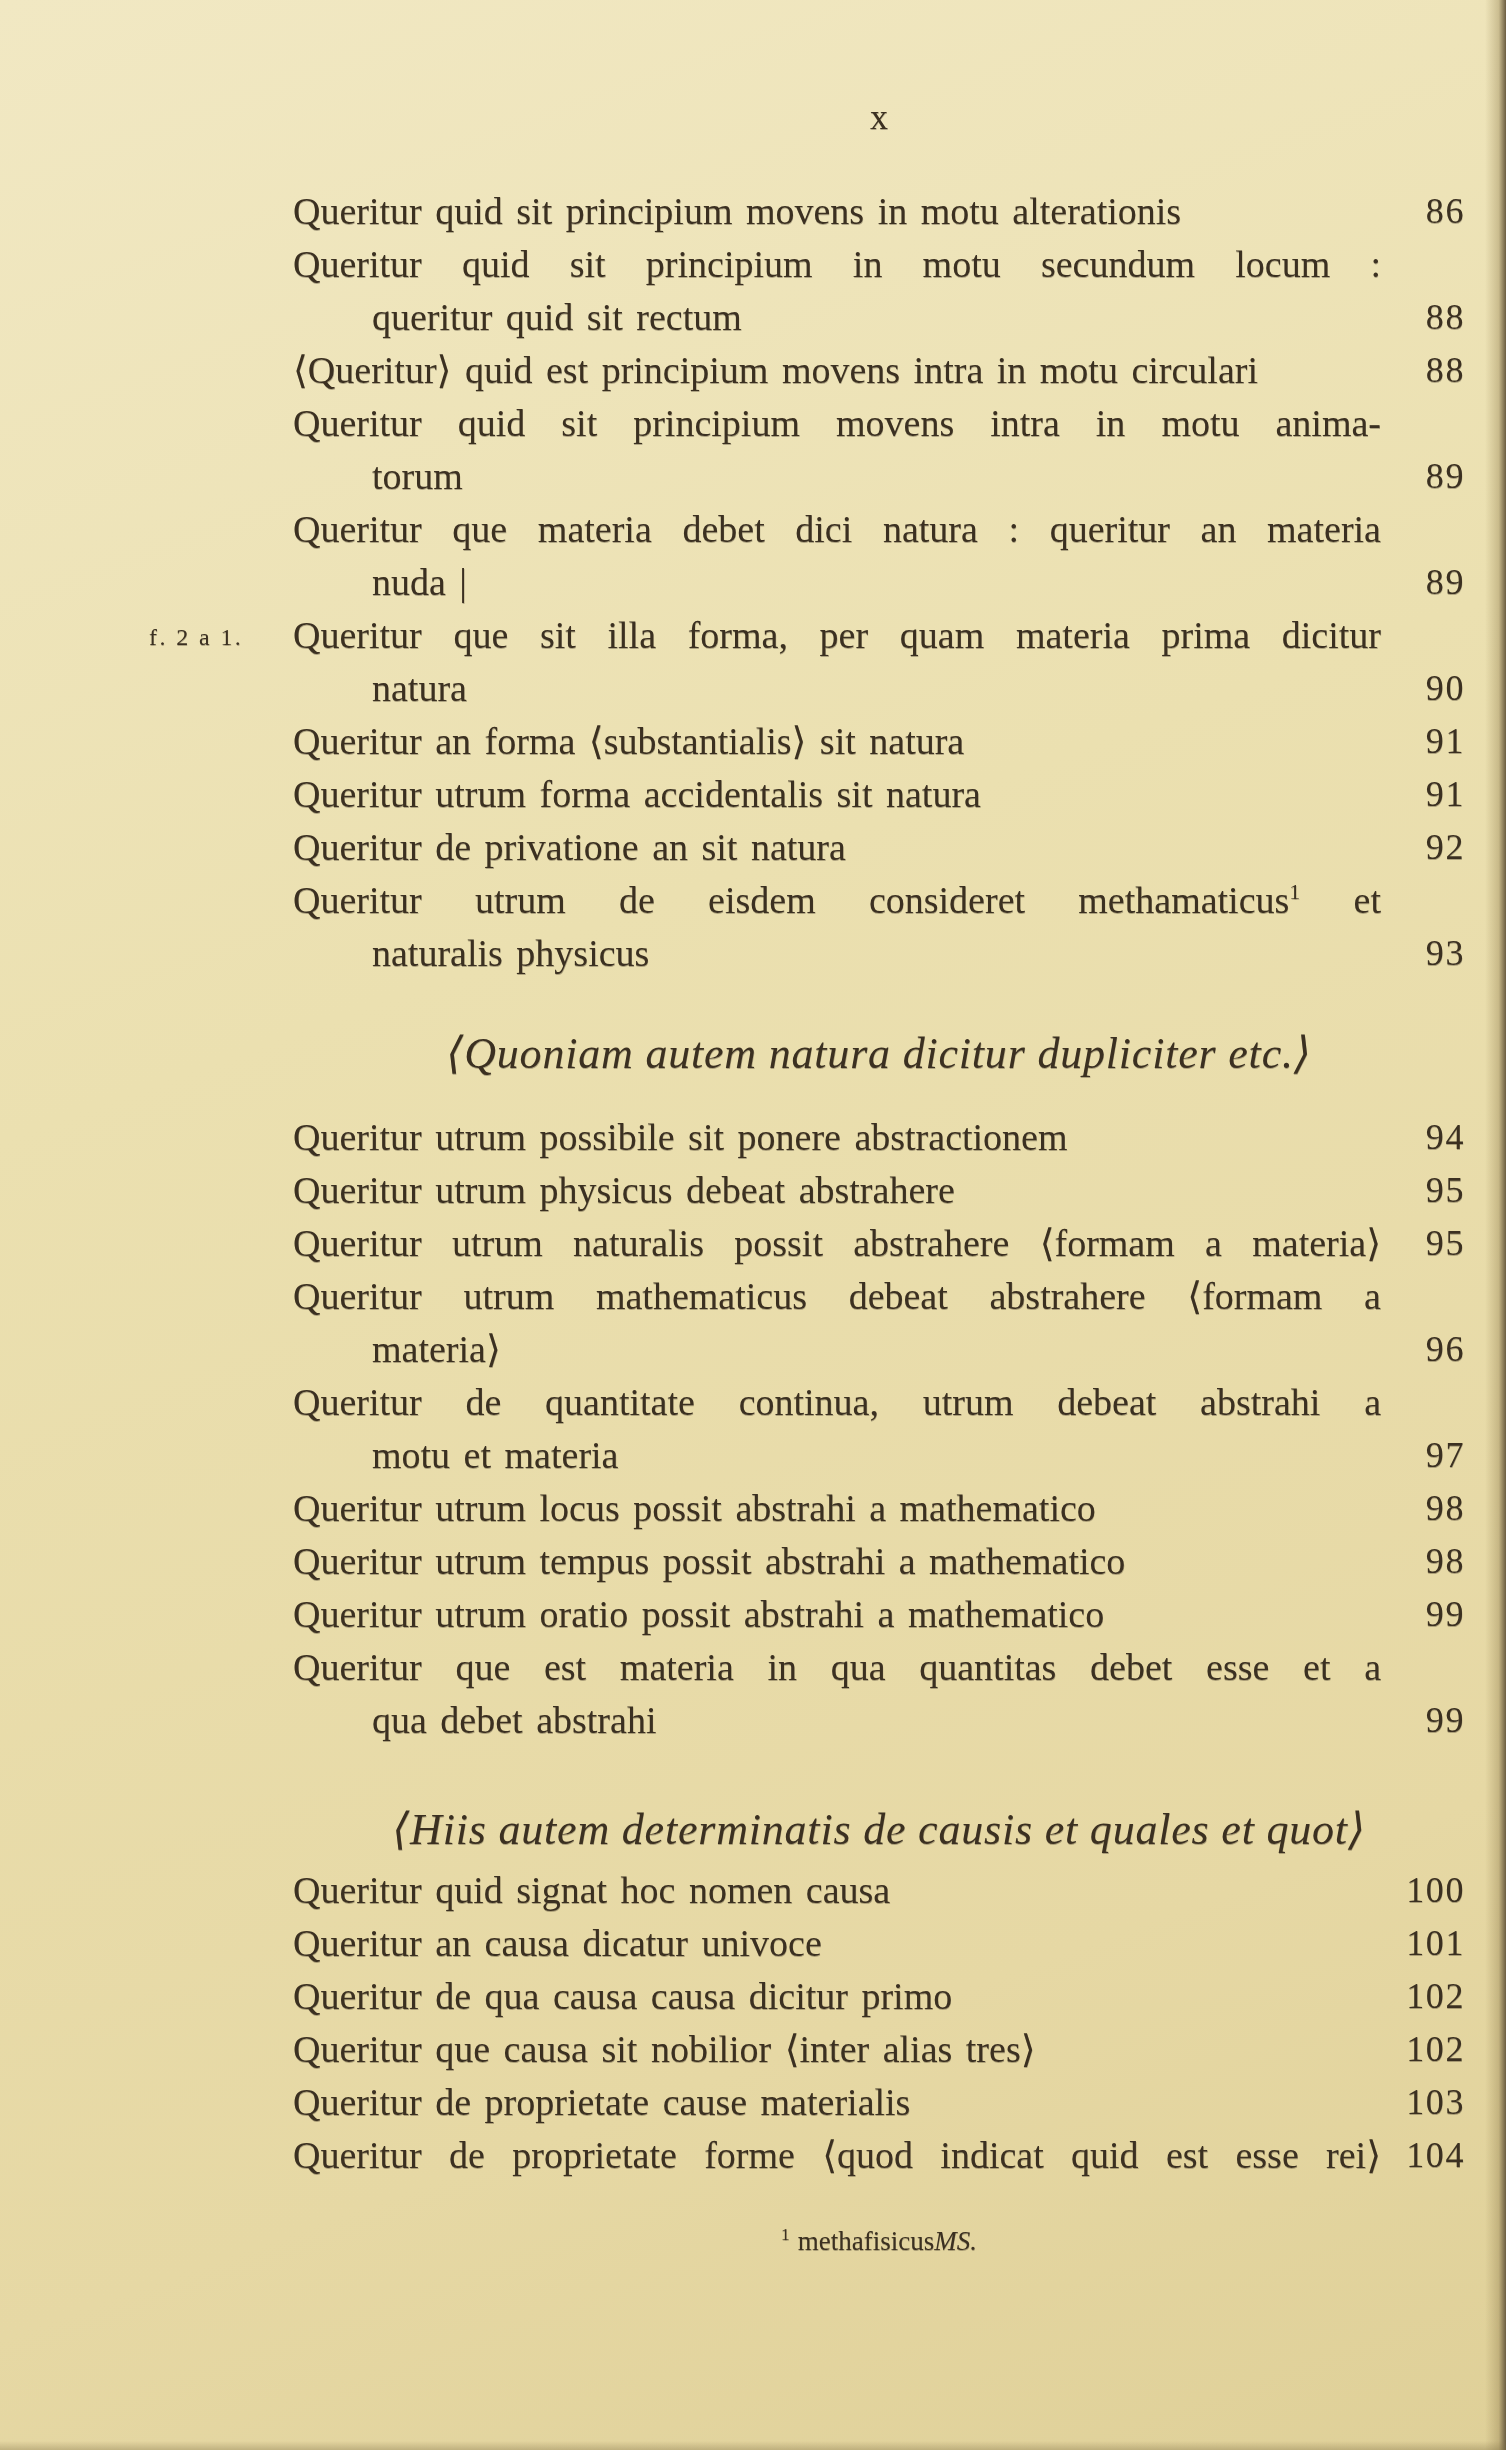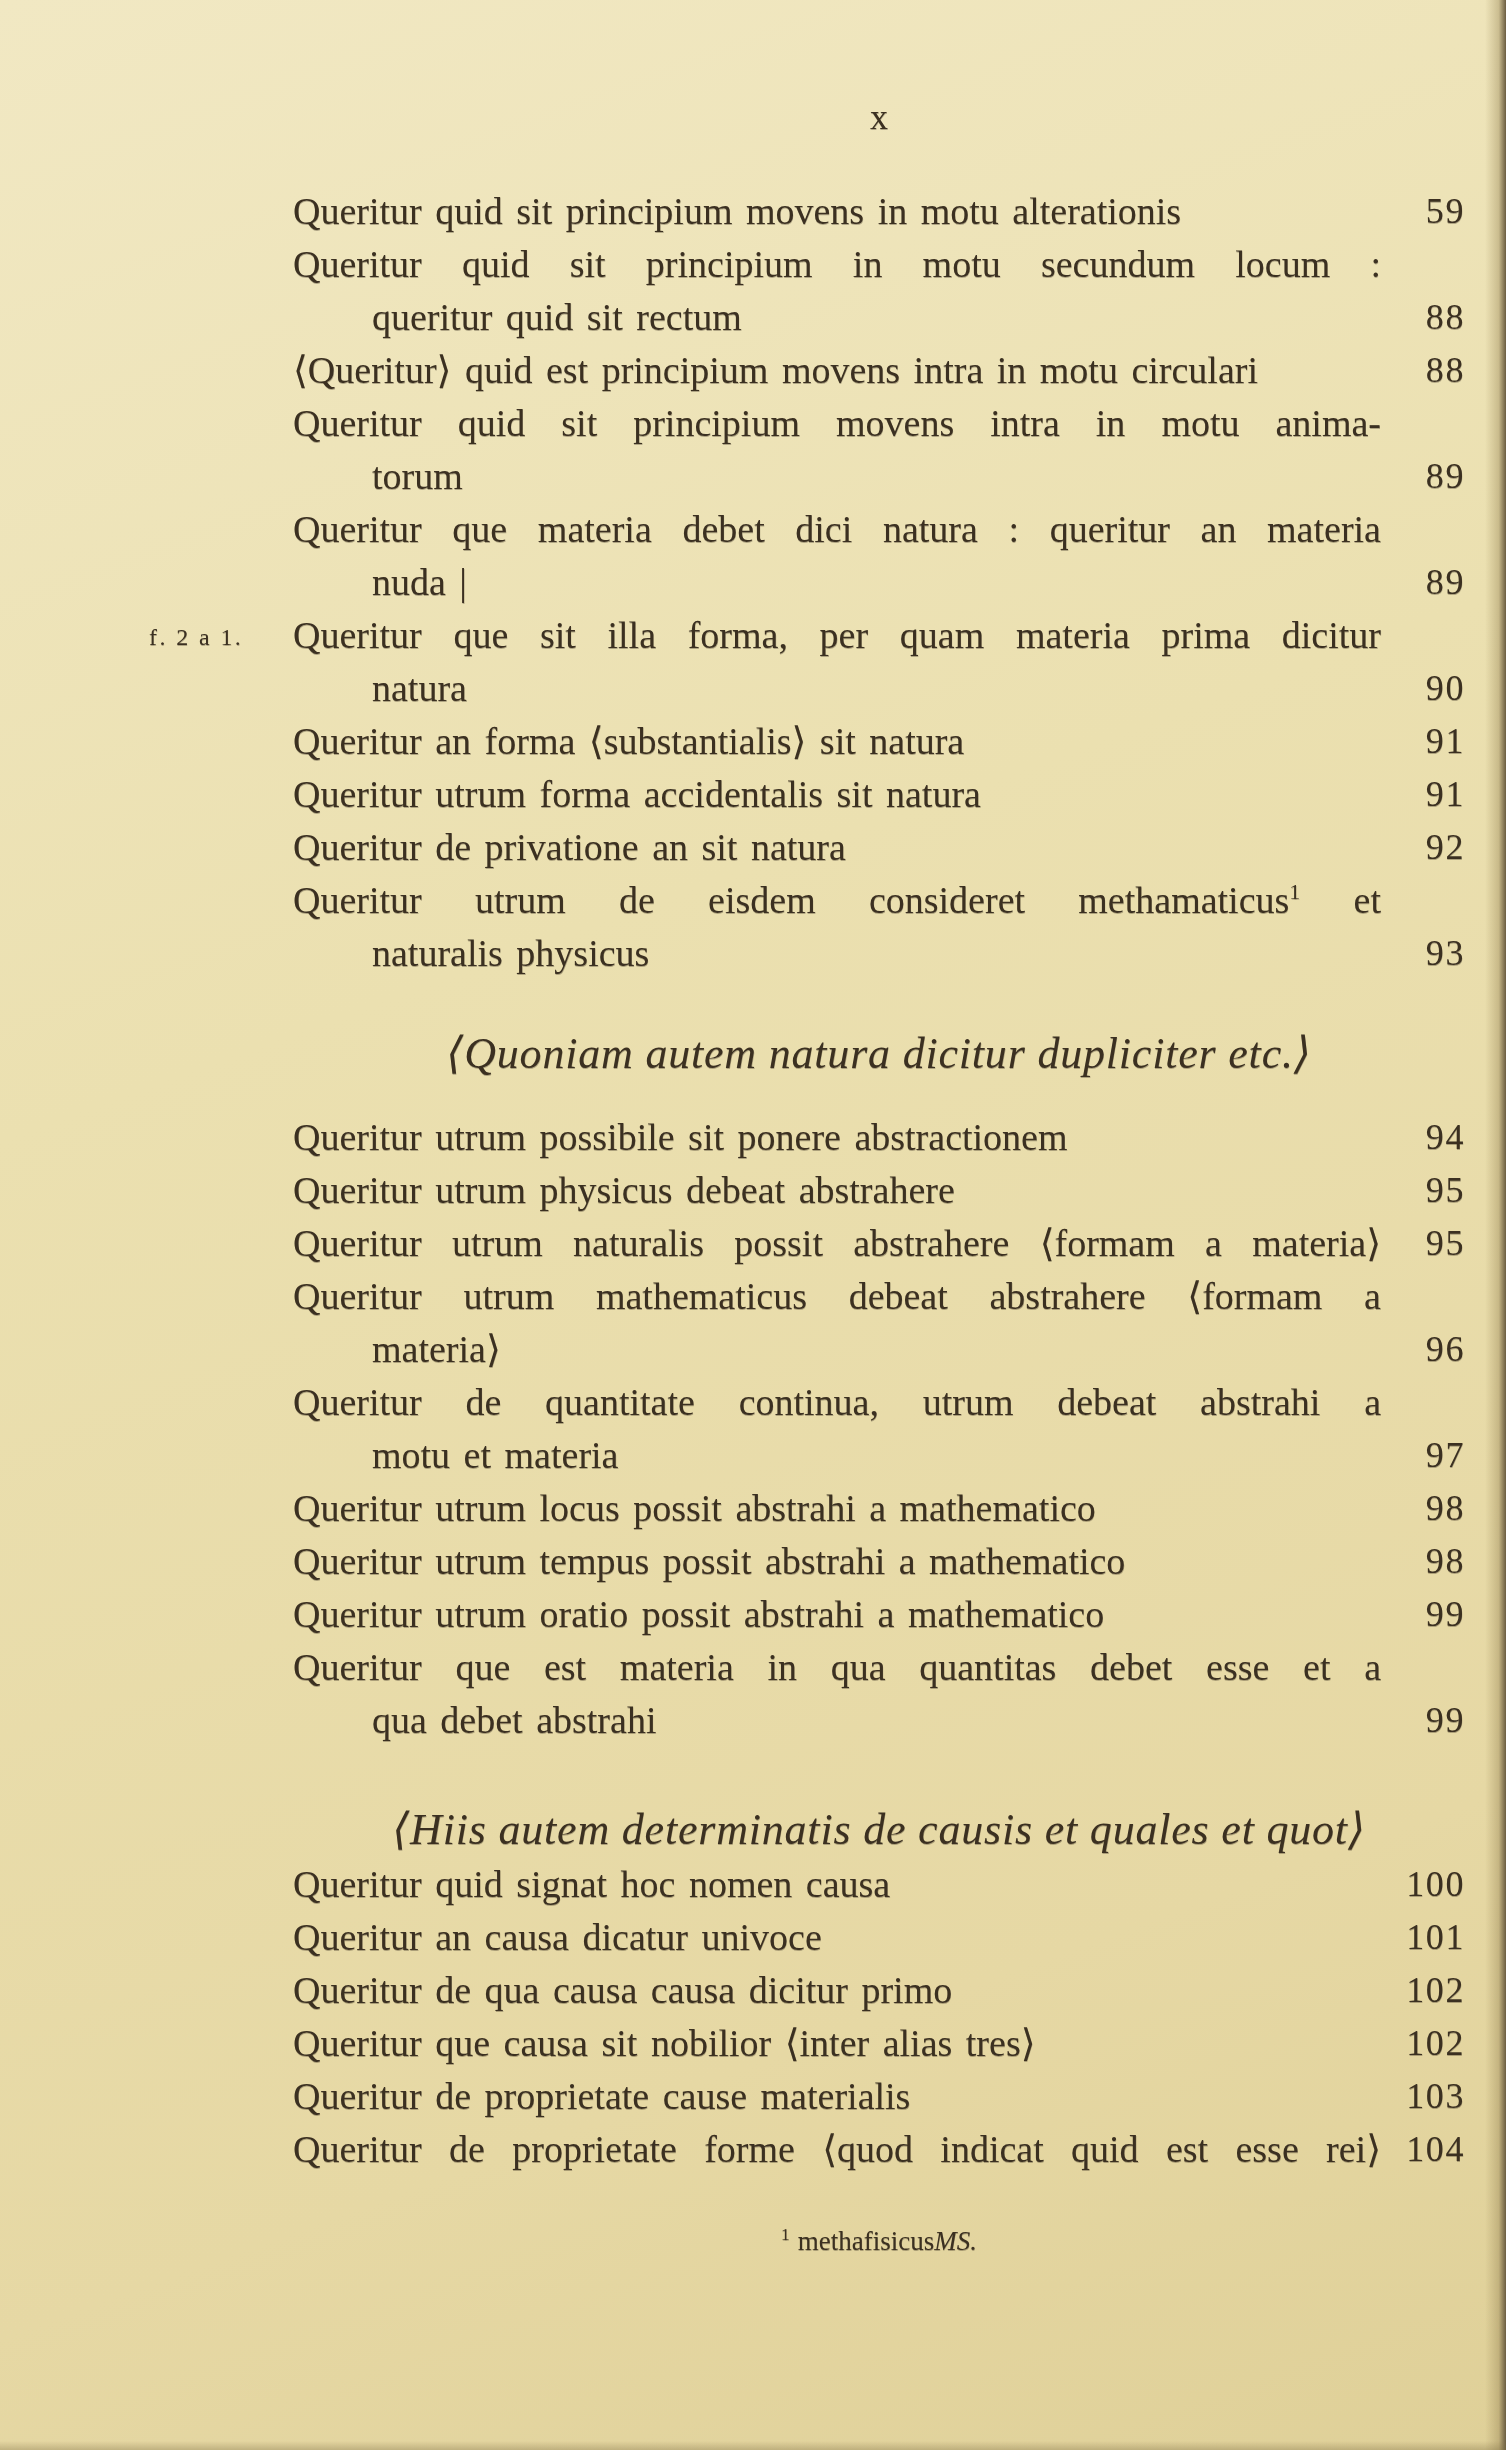--- a/index.html
+++ b/index.html
@@ -34,21 +34,21 @@
   .entry-text.justify { white-space: normal; text-align: justify; text-align-last: justify; }
   .entry-text.indent { box-sizing: border-box; padding-left: 79px; }
   .pagenum { flex: 1; text-align: right; font-size: 36px; line-height: 53px; letter-spacing: 1.6px; }
   .section-heading {
     height: 53px; line-height: 53px; text-align: center;
     font-style: italic; font-size: 44px; letter-spacing: 0.8px; white-space: nowrap;
   }
   .section-heading.s1 { margin-top: 47px; }
   .entries.s1 { margin-top: 31px; }
   .section-heading.s2 { margin-top: 56px; }
-  .entries.s2 { margin-top: 2px; }
+  .entries.s2 { margin-top: 8px; }
   .margin-note {
     position: absolute; left: -144px; top: 0; height: 53px;
     line-height: 56px; font-size: 24px; letter-spacing: 2.4px; white-space: nowrap;
   }
   sup.inline-sup { font-size: 22px; line-height: 0; }
   .footnote {
     position: absolute; top: 2224px; left: 293px; width: 1172px;
     text-align: center; font-size: 27px; line-height: 35px;
   }
   .footnote sup { font-size: 17.4px; line-height: 0; margin-right: 8px; }
@@ -56,21 +56,21 @@
 </style>
 </head>
 <body>
 
 <div class="page">
   <div class="header-numeral">x</div>
   <div class="toc">
       <div class="entries s0">
         <div class="line-row">
           <div class="entry-text">Queritur quid sit principium movens in motu alterationis</div>
-          <div class="pagenum">59</div>
+          <div class="pagenum">86</div>
         </div>
         <div class="line-row">
           <div class="entry-text justify">Queritur quid sit principium in motu secundum locum :</div>
           <div class="pagenum"></div>
         </div>
         <div class="line-row">
           <div class="entry-text indent">queritur quid sit rectum</div>
           <div class="pagenum">88</div>
         </div>
         <div class="line-row">

